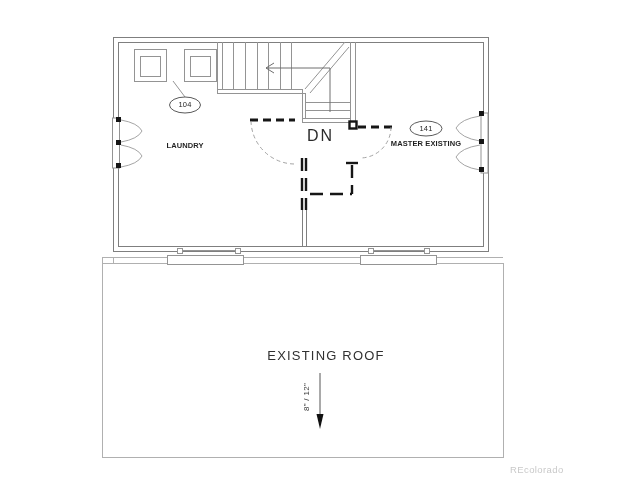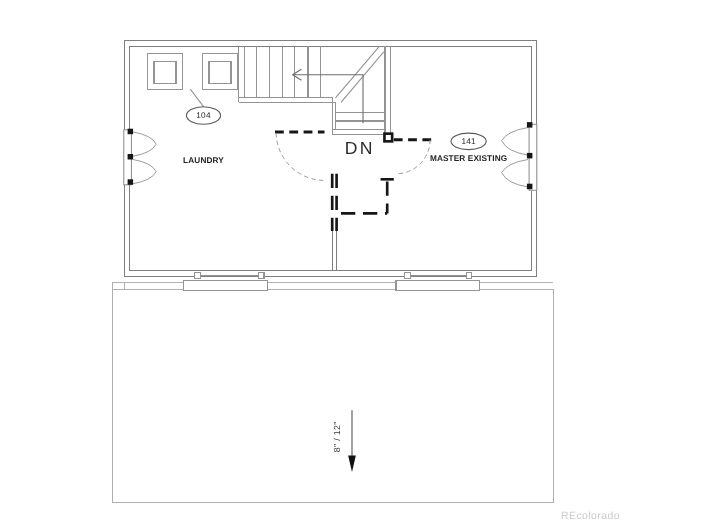--- a/index.html
+++ b/index.html
@@ -5,21 +5,21 @@
   html,body{margin:0;padding:0;background:#ffffff;}
   .canvas{
     position:relative;width:640px;height:480px;background:#ffffff;overflow:hidden;
     font-family:"Liberation Sans", sans-serif;
     border-radius:32px;
   }
   .canvas svg{position:absolute;left:0;top:0;}
   .lbl{position:absolute;color:#1f1f1f;white-space:nowrap;}
   .tag{font-size:7.5px;text-align:center;letter-spacing:0.2px;}
   .roomname{font-size:7.5px;font-weight:bold;text-align:center;letter-spacing:0.1px;}
-  .dn{font-size:16px;letter-spacing:2px;text-align:center;color:#2b2b2b;}
+  .dn{font-size:16px;letter-spacing:2px;text-align:left;color:#2b2b2b;}
   .rooflbl{font-size:13px;letter-spacing:1.2px;text-align:center;color:#303030;}
   .slope{font-size:8px;text-align:center;color:#3a3a3a;transform:rotate(-90deg);transform-origin:center center;letter-spacing:0.3px;}
   .wm{font-size:9.5px;color:#c9c9c9;letter-spacing:0.4px;}
 </style>
 </head>
 <body>
 
 <div class="canvas">
 
   <svg width="640" height="480" viewBox="0 0 640 480">
@@ -137,16 +137,17 @@
   </svg>
 
   <div class="lbl tag" style="left:165px;top:100px;width:40px;">104</div>
   <div class="lbl roomname" style="left:150px;top:112px;width:70px;margin-top:29px;">LAUNDRY</div>
 
   <div class="lbl tag" style="left:406px;top:124px;width:40px;">141</div>
   <div class="lbl roomname" style="left:375px;top:139px;width:102px;">MASTER EXISTING</div>
 
   <div class="lbl dn" style="left:307px;top:127px;width:40px;">DN</div>
 
+  <div class="lbl rooflbl" style="left:246px;top:348px;width:160px;">EXISTING ROOF</div>
   <div class="lbl slope" style="left:279px;top:390px;width:60px;height:14px;">8" / 12"</div>
 
   <div class="lbl wm" style="left:510px;top:464px;">REcolorado</div>
 </div>
 
 </body></html>

